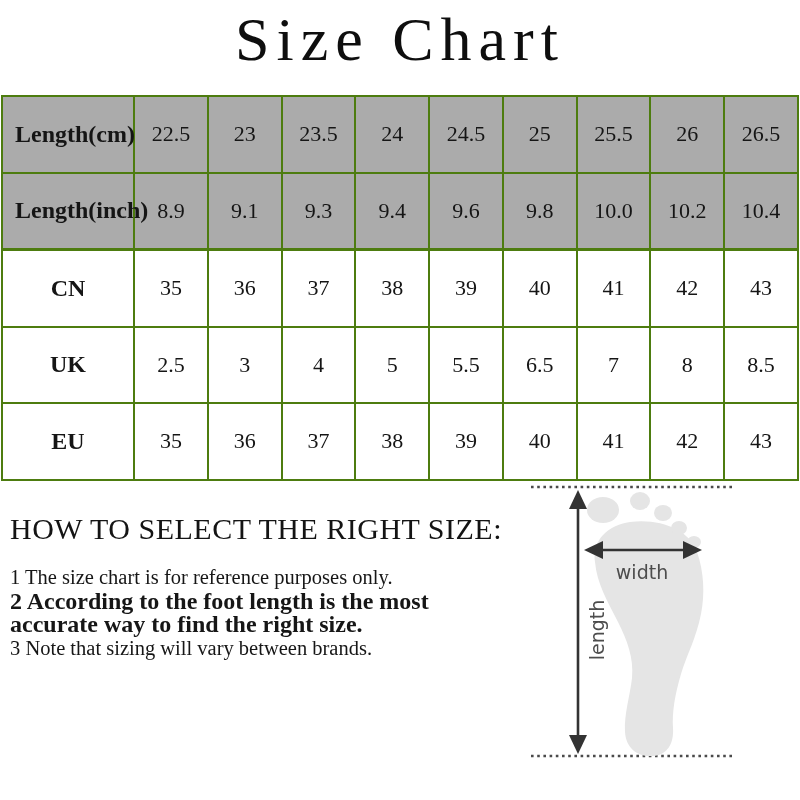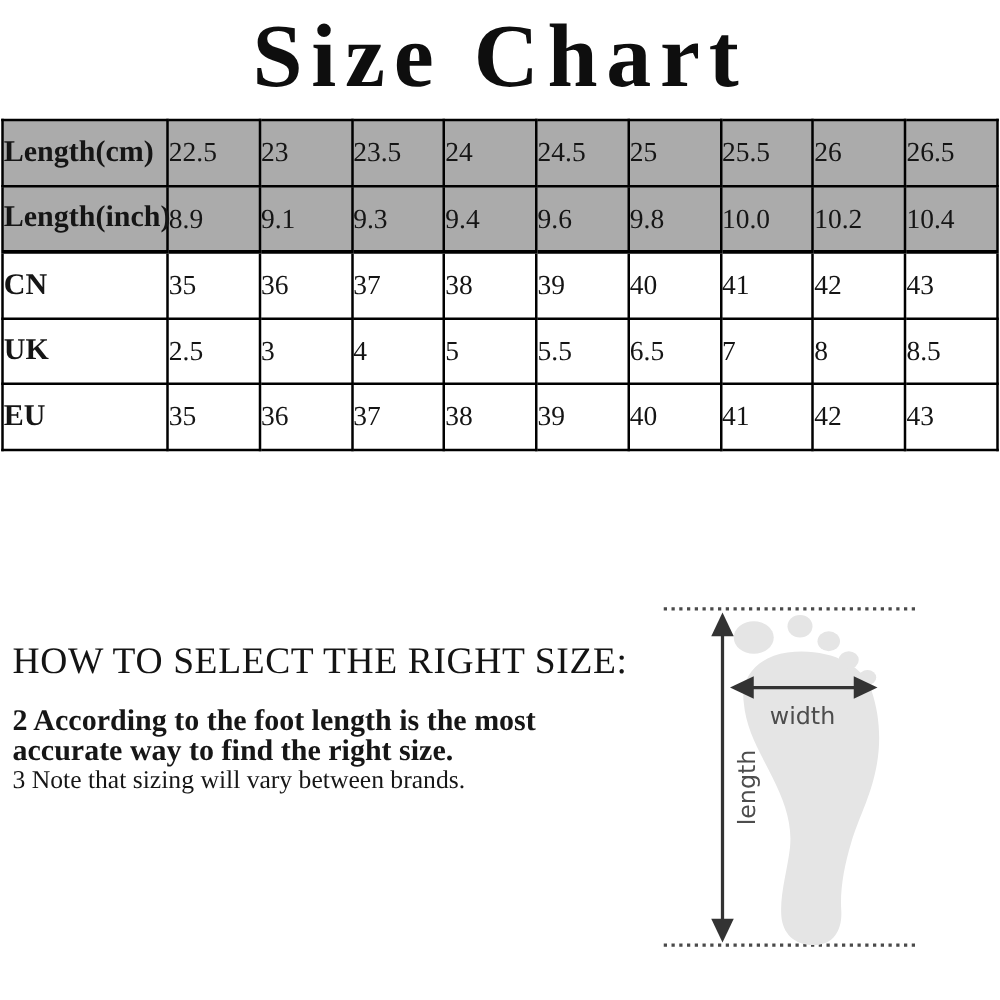--- a/index.html
+++ b/index.html
@@ -7,33 +7,33 @@
     width:800px; height:800px; position:relative; overflow:hidden;
     background:#ffffff; color:#111;
     font-family:"Liberation Serif", serif;
   }
 
   
   .title {
     position:absolute; top:4px; left:0; width:800px;
     margin:0; text-align:center;
     font-family:"Liberation Serif", serif;
-    font-weight:bold; font-size:72px; letter-spacing:7px;
+    font-weight:normal; font-size:62px; letter-spacing:7px;
     color:#0e0e0e;
   }
 
   
   .size-table {
     position:absolute; top:95px; left:1px; width:798px;
     border-collapse:collapse; table-layout:fixed;
   }
   .size-table td {
-    border:2px solid #000000;
-    height:50.5px; padding:0;
-    vertical-align:middle;
+    border:2px solid #4d7c0f;
+    height:50.5px; padding:12px;
+    text-align:center; vertical-align:middle;
     font-size:22px; color:#151515;
   }
   .size-table col.label-col { width:132px; }
   .size-table .row-label { font-weight:bold; font-size:24px; }
   .size-table tr.shaded td { background:#ababab; }
   .size-table tr.section-end td { border-bottom-width:3px; }
 
   
   .howto-heading {
     position:absolute; left:10px; top:512px; margin:0;
@@ -139,20 +139,21 @@
           <td>41</td>
           <td>42</td>
           <td>43</td>
         </tr>
       </tbody>
   </table>
 
   <h2 class="howto-heading">HOW TO SELECT THE RIGHT SIZE:</h2>
 
   <div class="notes" id="notes">
+      <p class="note">1 The size chart is for reference purposes only.</p>
       <p class="note bold">2 According to the foot length is the most
 accurate way to find the right size.</p>
       <p class="note">3 Note that sizing will vary between brands.</p>
     </div>
 
   <svg class="foot-diagram" viewBox="0 0 280 340">
 
     <line x1="11" y1="27" x2="214" y2="27" stroke="#4a4a4a" stroke-width="2.6" stroke-dasharray="2.6,3.6"></line>
     <line x1="11" y1="296" x2="214" y2="296" stroke="#4a4a4a" stroke-width="2.6" stroke-dasharray="2.6,3.6"></line>
 

